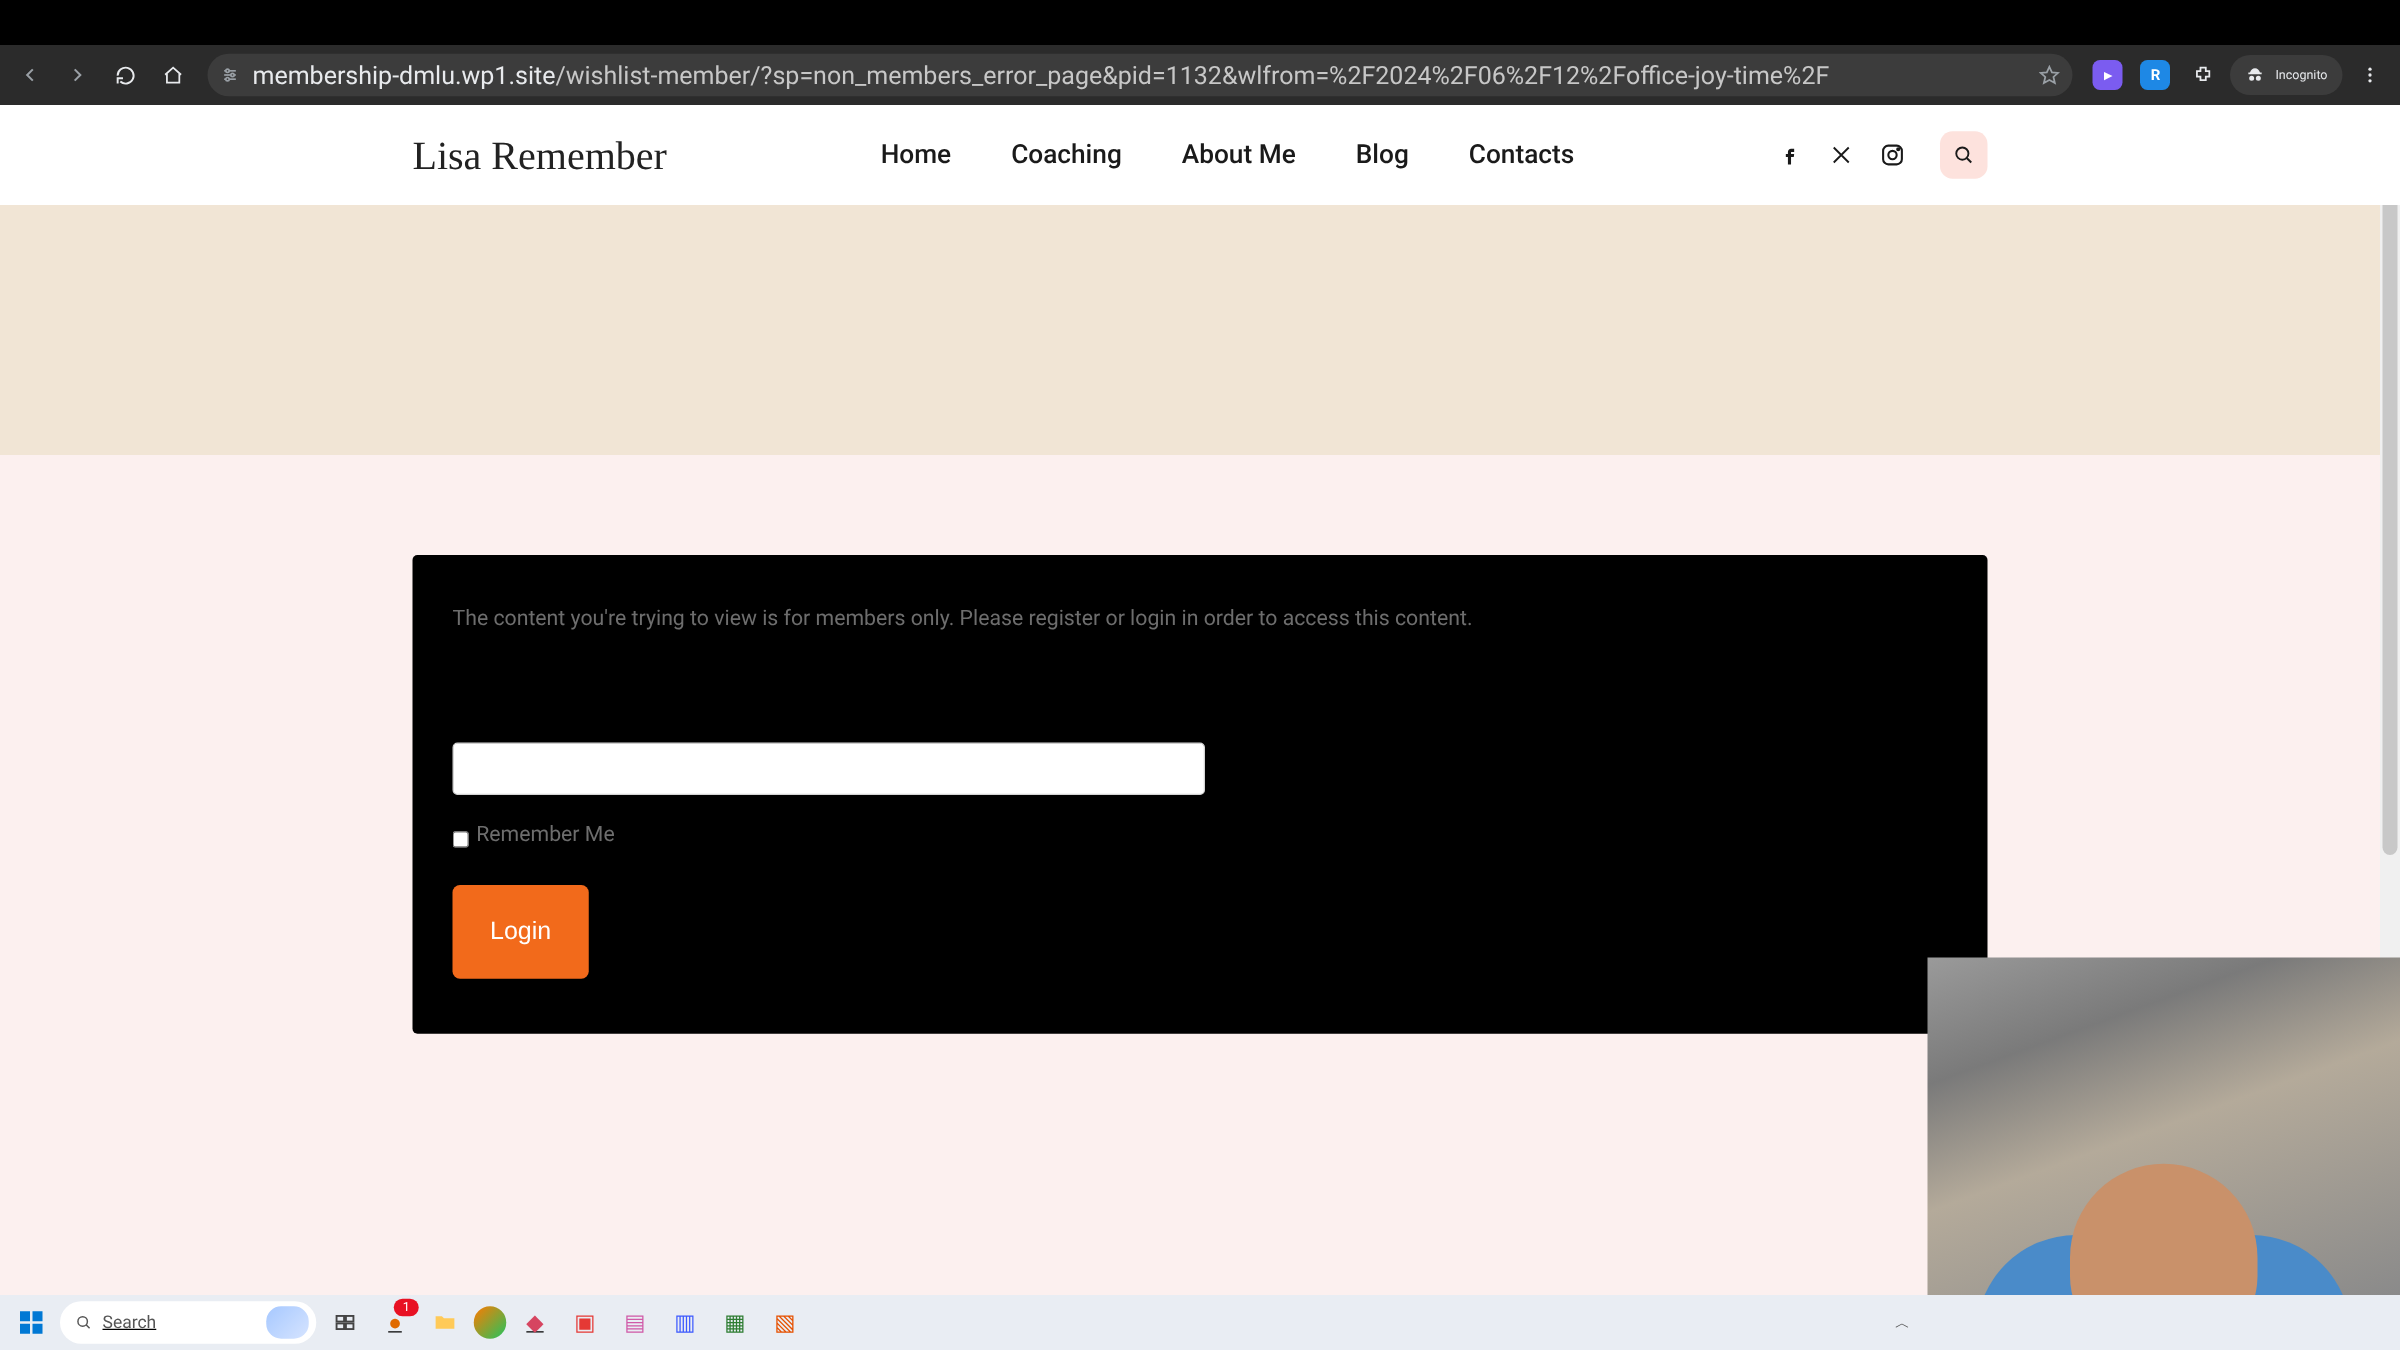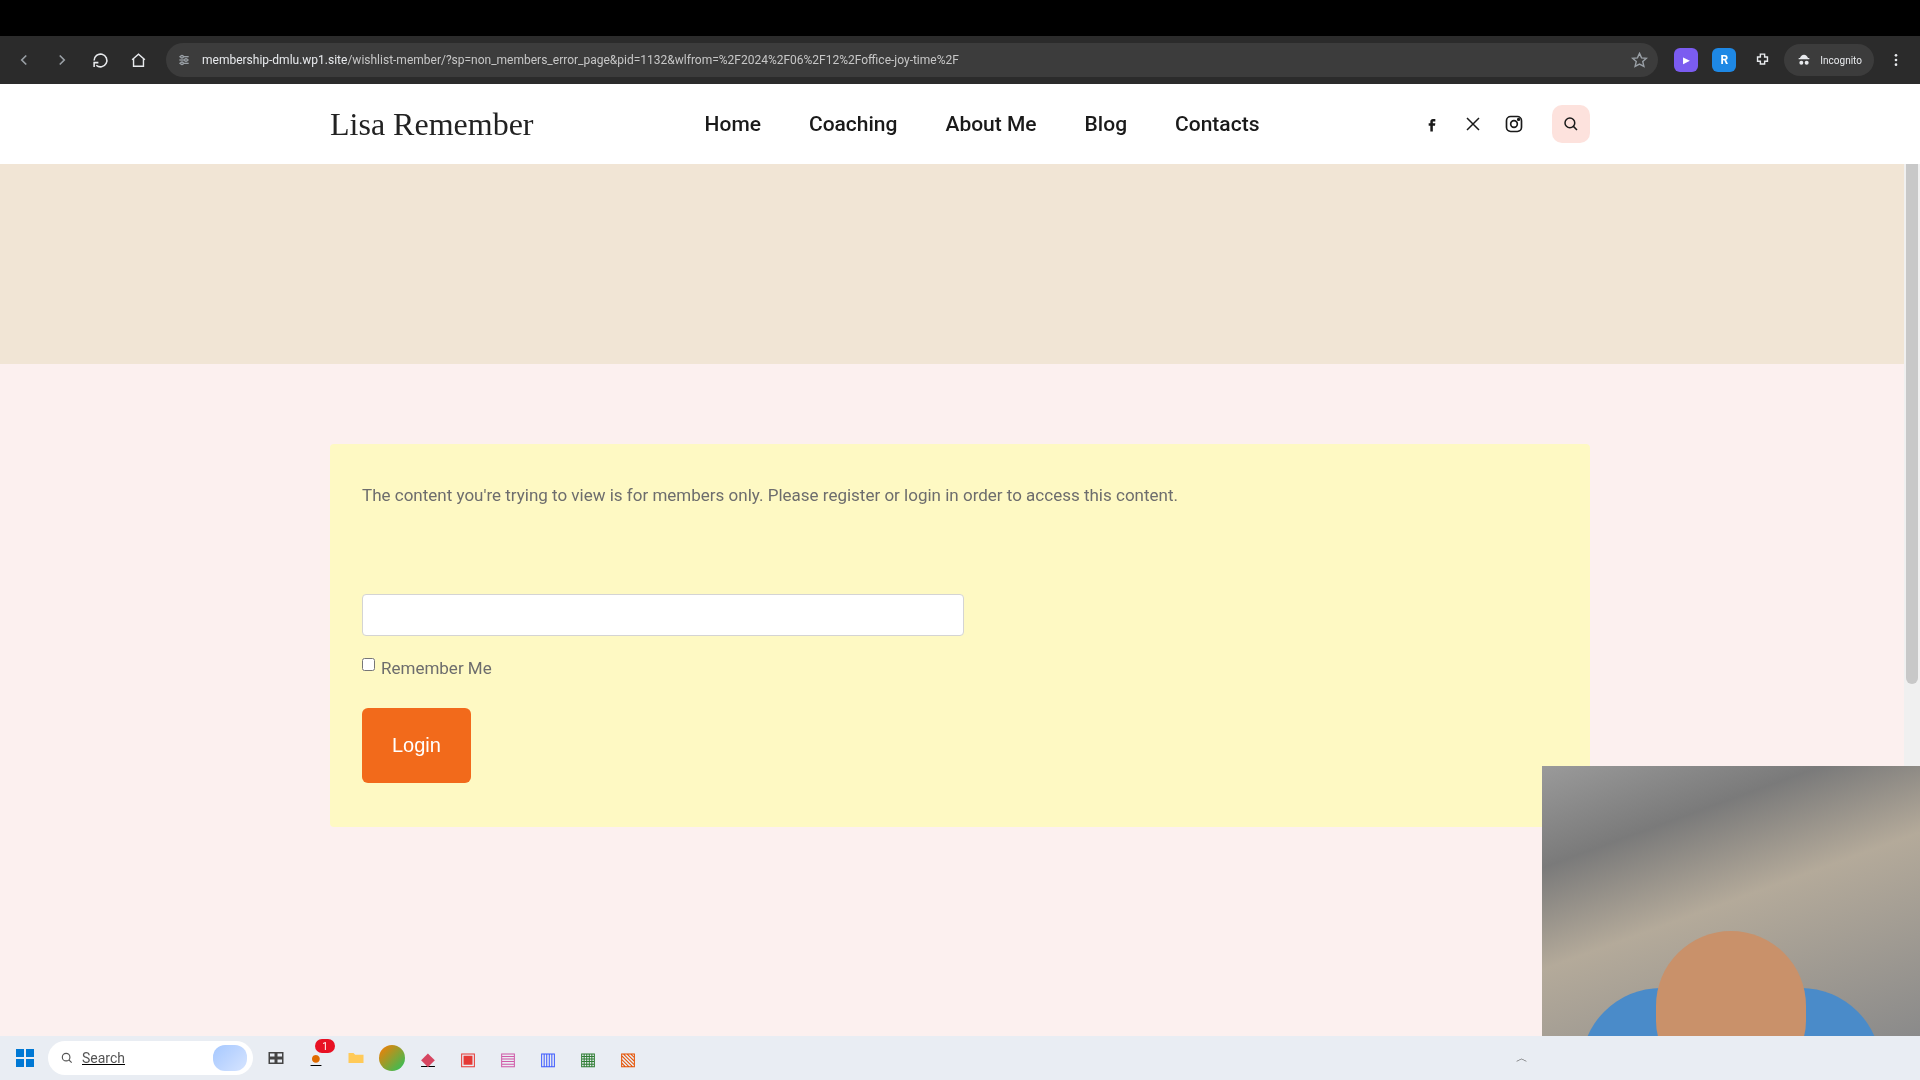--- a/index.html
+++ b/index.html
@@ -27,21 +27,21 @@
   .addr-wrap {
     flex: 1;
     height: 34px;
     background: #3c3c3c;
     border-radius: 17px;
     display: flex;
     align-items: center;
     padding: 0 10px;
     gap: 10px;
     color: #e8eaed;
-    font-size: 12px;
+    font-size: 20px;
     margin: 0 6px;
     justify-content: flex-end;
   }
   .addr-icon { color: #9aa0a6; display:flex; align-items:center; }
   .addr-text { flex: 1; white-space: nowrap; overflow: hidden; text-overflow: ellipsis; color:#c7c7c7;}
   .addr-text .host{ color:#e8eaed;}
   .tool-icon {
     width: 32px; height: 32px; display: flex; align-items: center; justify-content: center;
     color: #e8eaed; border-radius: 8px;
   }
@@ -124,21 +124,21 @@
   .hero-band{
     height:200px;
     background:#f1e5d5;
   }
 
   
   .content-wrap{
     padding: 80px 330px 0 330px;
   }
   .card{
-    background:#fef9c3;
+    background:#000000;
     border-radius:4px;
     padding: 40px 32px 44px 32px;
   }
   .notice{
     color:#6d6d6d;
     font-size:17px;
     line-height:1.4;
   }
   .form{ margin-top:86px;}
   .form-label{
@@ -153,21 +153,21 @@
     border-radius:4px;
     padding:0 12px;
     font-size:16px;
   }
   .pw-wrap{ position:relative; width:602px;}
   .eye-btn{
     position:absolute; right:12px; top:50%; transform:translateY(-50%);
     color:#e05a2b; cursor:pointer; display:flex;
   }
   .remember-row{
-    display:flex; align-items:flex-start; gap:6px;
+    display:flex; align-items:flex-end; gap:6px;
     color:#6d6d6d; font-size:17px;
     margin-bottom:30px;
   }
   .login-btn{
     background:#f26a1b;
     color:#fff;
     border:none;
     font-size:20px;
     font-weight:500;
     padding:26px 30px;

